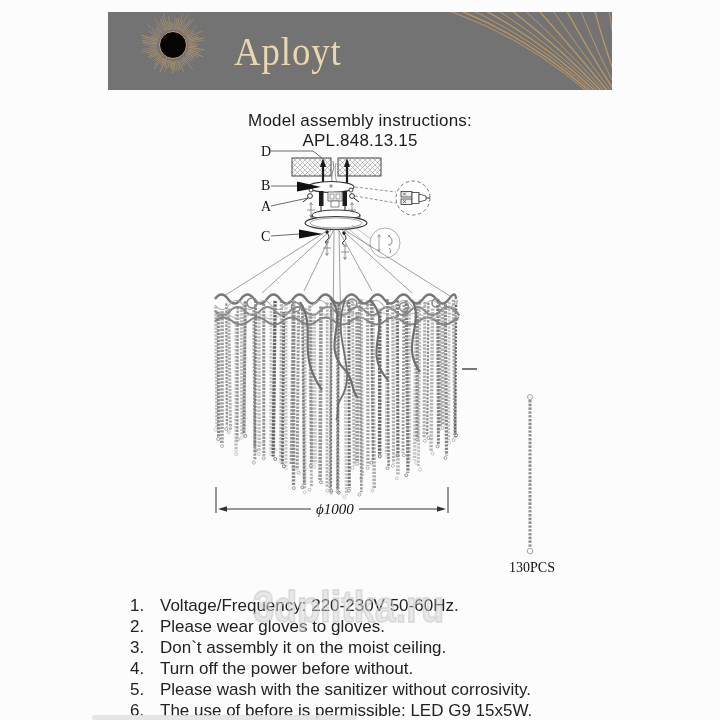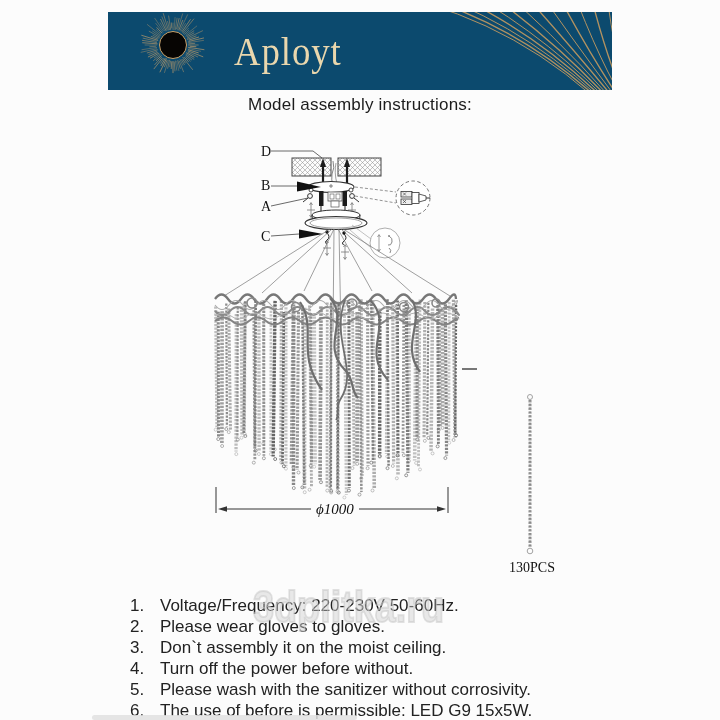--- a/index.html
+++ b/index.html
@@ -3,31 +3,31 @@
 <meta charset="utf-8">
 <style>
   html,body{margin:0;padding:0;}
   body{
     width:720px;height:720px;position:relative;background:#fcfcfc;
     font-family:"Liberation Sans", sans-serif;color:#1d1d1d;overflow:hidden;
   }
   
   .banner{
     position:absolute;left:108px;top:12px;width:504px;height:78px;
-    background:#0c4a6e;overflow:hidden;
+    background:#737373;overflow:hidden;
   }
   .banner svg{position:absolute;left:0;top:0;}
   .brand{
     position:absolute;left:126px;top:20px;font-family:"Liberation Serif", serif;
     font-size:40px;font-weight:400;color:#ead7ad;letter-spacing:1px;
     transform:scaleX(.92);transform-origin:left top;line-height:1;
   }
   
   .title{
-    position:absolute;left:0;top:95px;width:720px;text-align:center;
+    position:absolute;left:0;top:111px;width:720px;text-align:center;
     font-size:17px;line-height:20px;color:#1c1c1c;letter-spacing:.2px;
   }
   
   #diagram{position:absolute;left:0;top:0;width:720px;height:720px;}
   
   .instructions{
     position:absolute;left:130px;top:595px;margin:0;padding:0;list-style:none;
     font-size:17px;line-height:21px;color:#222;
   }
   .instructions li{display:flex;}
@@ -150,20 +150,21 @@
         <line x1="80.00952690953882" y1="30.737677825670215" x2="95.94633151234736" y2="28.335591027186137" stroke="#c9a06a" stroke-width="0.7" opacity="0.57"></line>
         <line x1="80.51125974824201" y1="31.837591778224194" x2="87.15940991099858" y2="31.33938179823439" stroke="#c9a06a" stroke-width="0.7" opacity="0.76"></line>
       </g>
     <circle cx="65" cy="33" r="13.5" fill="#070503" stroke="#caa36b" stroke-width="1"></circle>
   </svg>
   <span class="brand">Aployt</span>
 </div>
 
 <div class="title">
   <div>Model assembly instructions:</div>
+  <div>APL.848.13.15</div>
 </div>
 
 <svg id="diagram" viewBox="0 0 720 720">
   <defs>
     <pattern id="hatch" width="5" height="5" patternUnits="userSpaceOnUse">
       <path d="M0,5 L5,0 M0,0 L5,5" stroke="#8a8a8a" stroke-width="0.5"></path>
     </pattern>
   </defs>
 
   <g>

